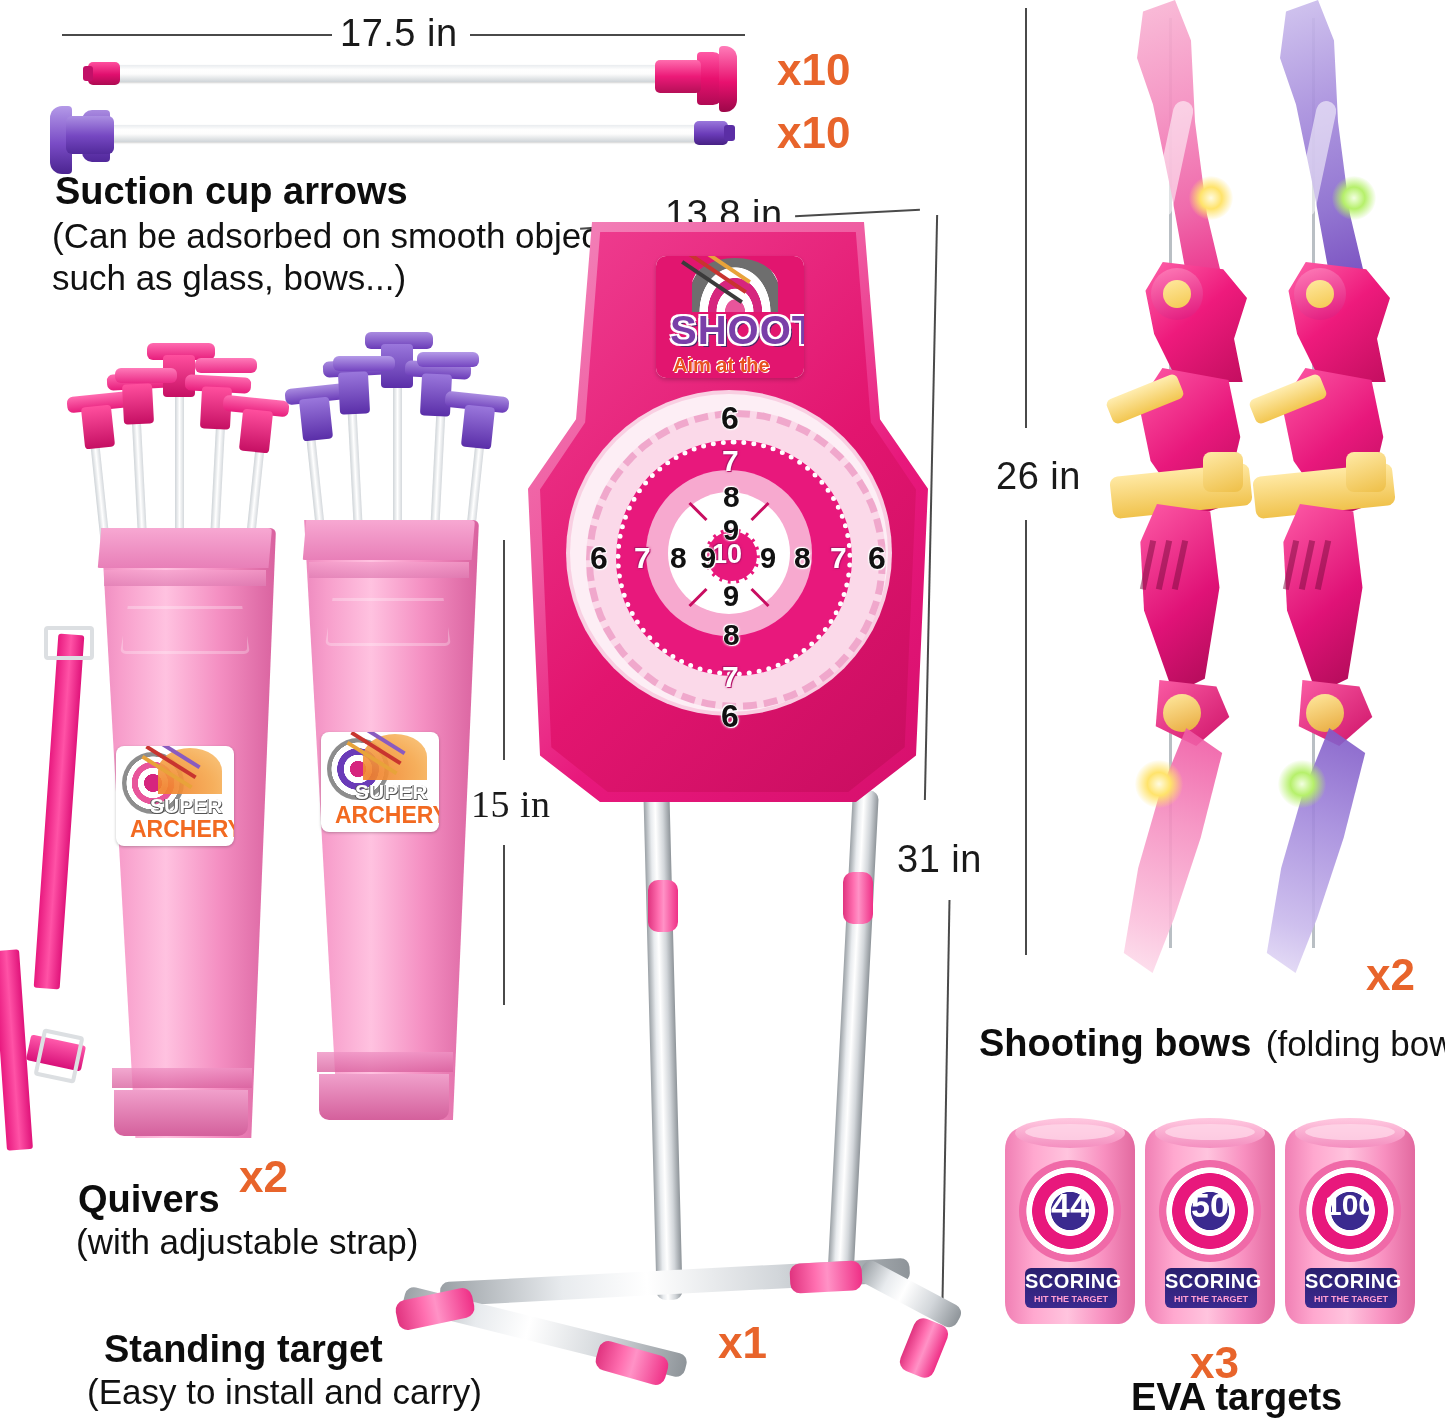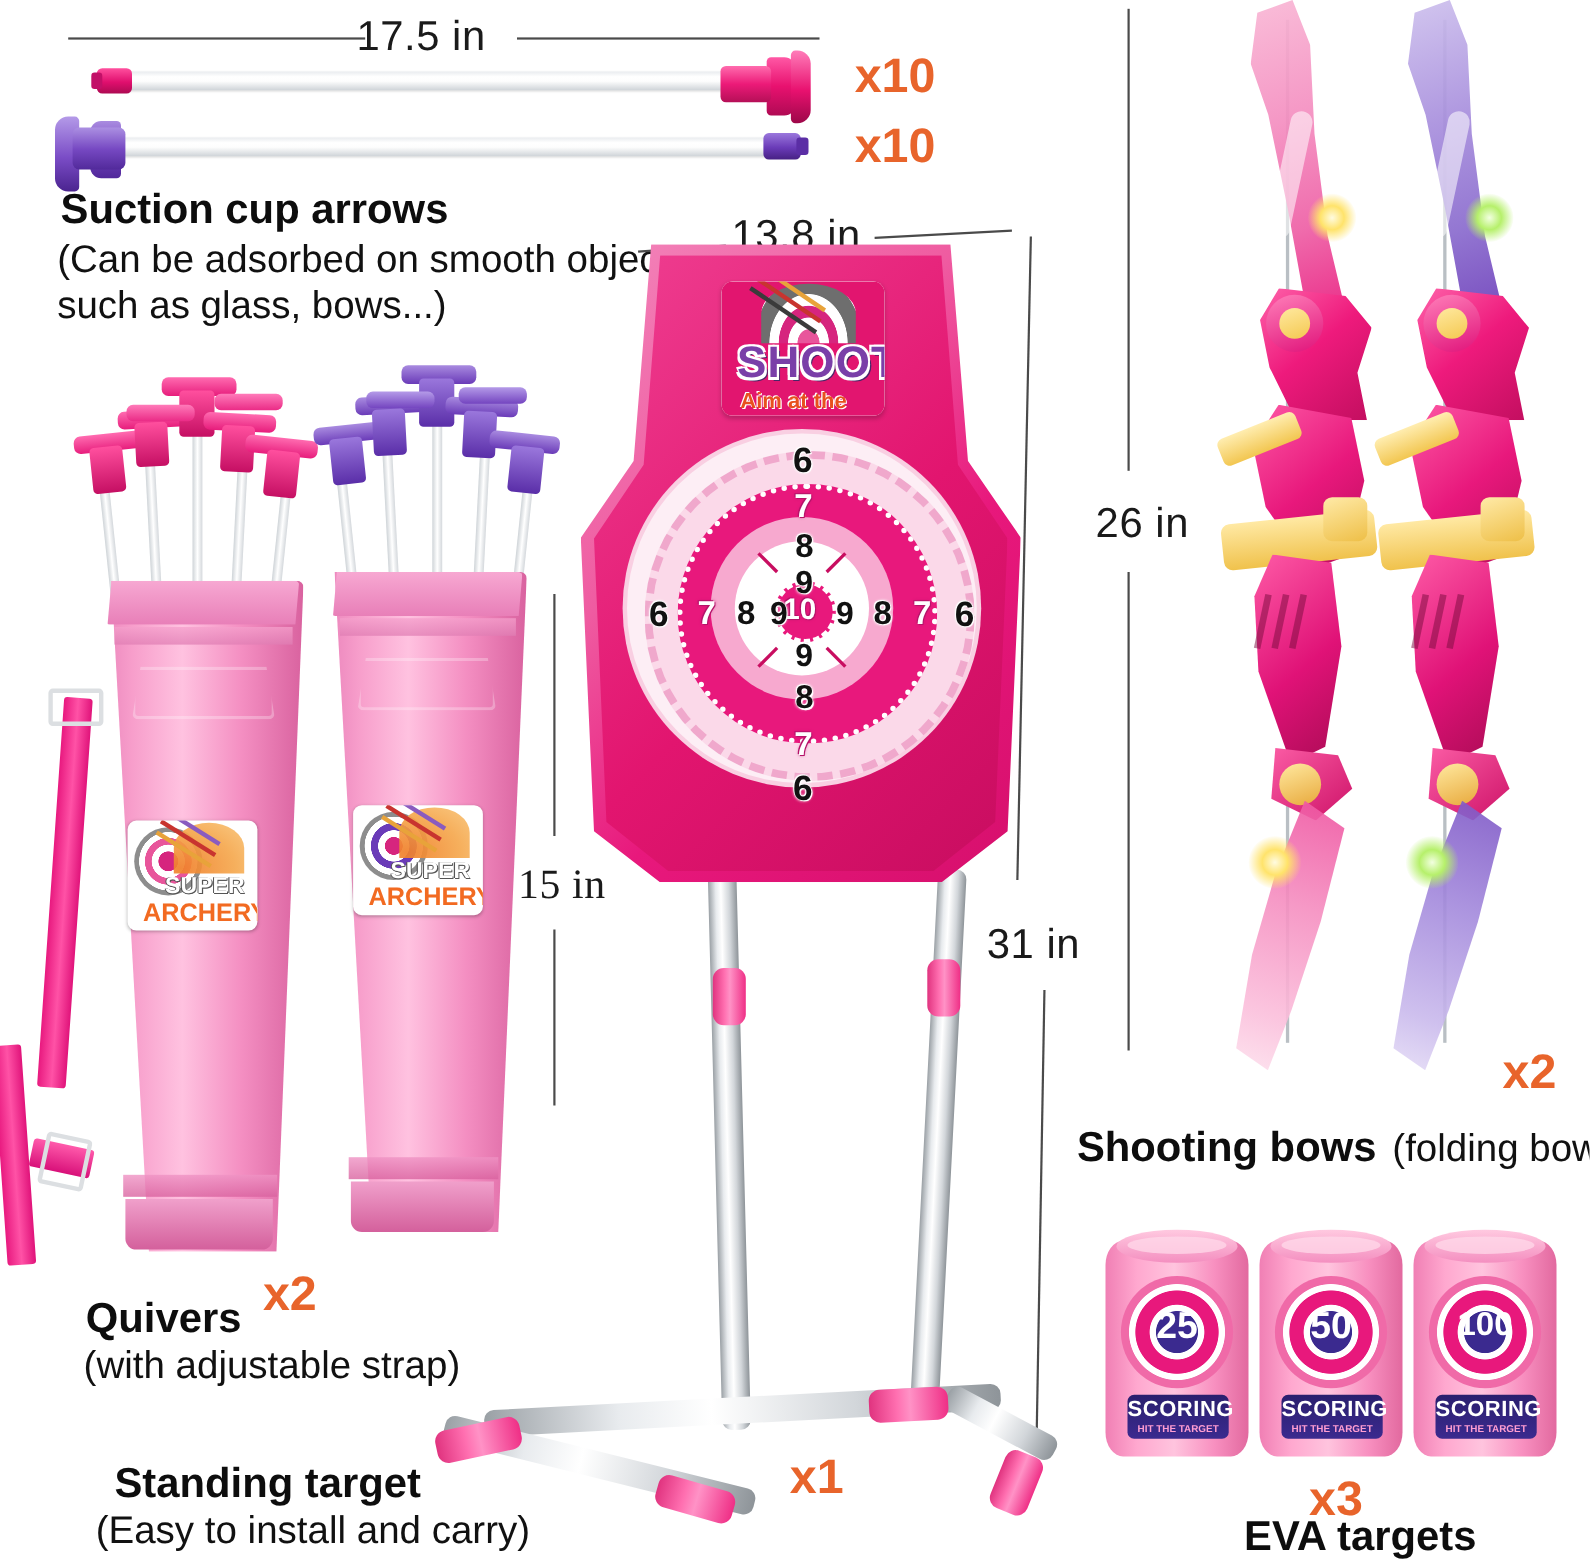--- a/index.html
+++ b/index.html
@@ -53,21 +53,21 @@
   .can{position:absolute;}
   .scoring-plate{position:absolute;border-radius:6px;
      background:linear-gradient(180deg,#2a1f6e 0%,#3b2a8f 100%);}
   .scoring-word{font-weight:bold;color:#fff;letter-spacing:0.5px;}
   .hitword{color:#ff9ed2;font-weight:bold;}
 </style>
 </head>
 <body>
 
 <div class="abs line hline" style="left:62px;top:34px;width:270px;"></div>
-<div class="abs dimtext" style="left:324px;top:12px;">17.5 in</div>
+<div class="abs dimtext" style="left:340px;top:12px;">17.5 in</div>
 <div class="abs line hline" style="left:470px;top:34px;width:275px;"></div>
 
 <div class="abs" style="left:55px;top:52px;width:700px;height:52px;">
   <div class="shaft" style="left:35px;top:13px;width:615px;height:17px;"></div>
   <div class="nock" style="left:33px;top:10px;width:32px;height:23px;border-radius:5px;
        background:linear-gradient(180deg,#ff4f9e 0%,#e00f6e 55%,#ad0a52 100%);"></div>
   <div class="nock" style="left:28px;top:14px;width:10px;height:15px;background:#c21068;border-radius:3px;"></div>
   <div class="cupA" style="left:642px;top:0px;width:26px;height:53px;border-radius:4px 10px 10px 4px;
        background:linear-gradient(180deg,#ff58a5 0%,#e8116f 50%,#b00a54 100%);"></div>
   <div class="cupA" style="left:664px;top:-6px;width:18px;height:66px;border-radius:4px 12px 12px 4px;
@@ -417,21 +417,21 @@
 
 <div class="can" style="left:1005px;top:1118px;width:130px;height:206px;">
   <div style="position:absolute;left:0;top:10px;width:130px;height:196px;border-radius:16px/22px;
      background:linear-gradient(90deg,#f07fb4 0%,#ffa8cf 22%,#ffc4de 48%,#f890c0 76%,#e2699f 100%);"></div>
   <div style="position:absolute;left:10px;top:0px;width:110px;height:30px;border-radius:50%;
      background:linear-gradient(180deg,#ffc9e0,#f48fc0);"></div>
   <div style="position:absolute;left:20px;top:6px;width:90px;height:16px;border-radius:50%;
      background:#ffd9ea;opacity:.75;"></div>
   <div style="position:absolute;left:14px;top:42px;width:102px;height:102px;border-radius:50%;
      background:radial-gradient(circle,#3b2a8f 0%,#3b2a8f 26%,#ffffff 27%,#ffffff 34%,#e8187c 35%,#e8187c 52%,#ffffff 53%,#ffffff 60%,#f06aa8 61%,#f06aa8 78%,#ffffff 79%,#ffffff 86%,rgba(255,255,255,0) 87%);"></div>
-  <div style="position:absolute;left:14px;top:68px;width:102px;text-align:center;font-size:34px;font-weight:bold;color:#fff;">25</div>
+  <div style="position:absolute;left:14px;top:68px;width:102px;text-align:center;font-size:34px;font-weight:bold;color:#fff;">44</div>
   <div class="scoring-plate" style="left:20px;top:150px;width:92px;height:40px;"></div>
   <div class="scoring-word" style="position:absolute;left:20px;top:152px;width:92px;text-align:center;font-size:20px;">SCORING</div>
   <div class="hitword" style="position:absolute;left:20px;top:176px;width:92px;text-align:center;font-size:9px;">HIT THE TARGET</div>
 </div>
 
 <div class="can" style="left:1145px;top:1118px;width:130px;height:206px;">
   <div style="position:absolute;left:0;top:10px;width:130px;height:196px;border-radius:16px/22px;
      background:linear-gradient(90deg,#f07fb4 0%,#ffa8cf 22%,#ffc4de 48%,#f890c0 76%,#e2699f 100%);"></div>
   <div style="position:absolute;left:10px;top:0px;width:110px;height:30px;border-radius:50%;
      background:linear-gradient(180deg,#ffc9e0,#f48fc0);"></div>

